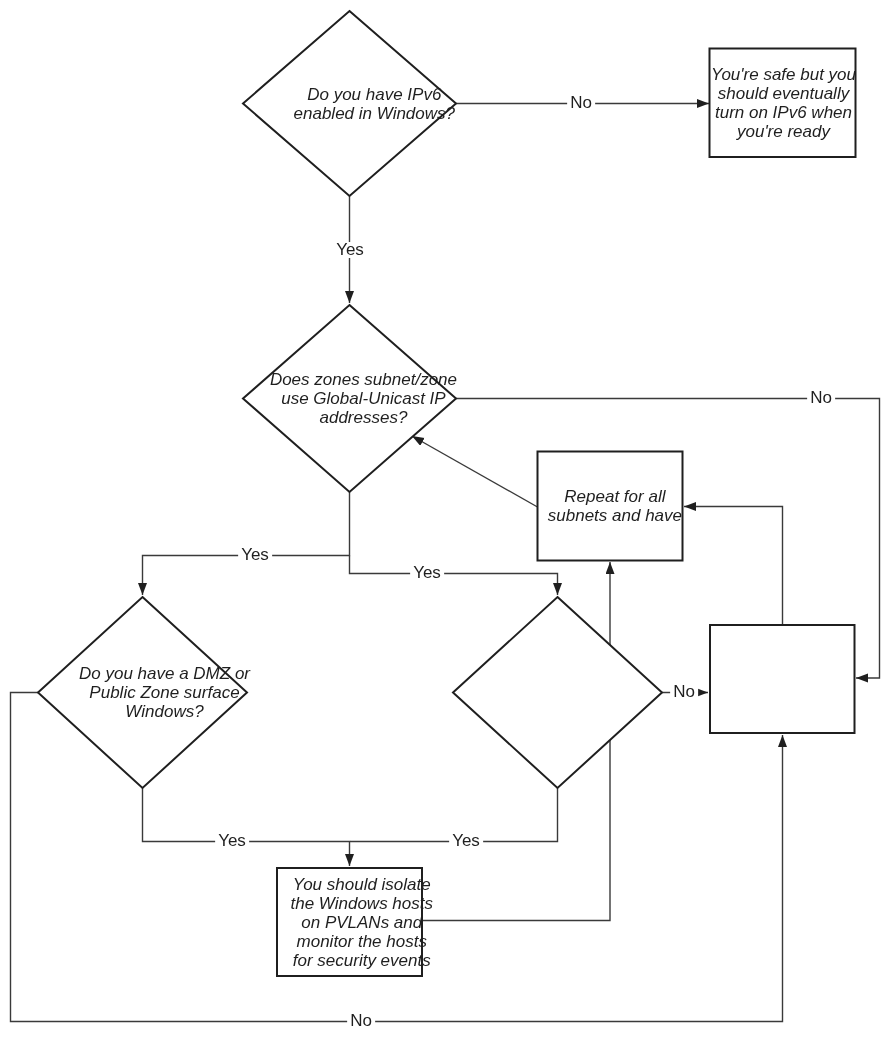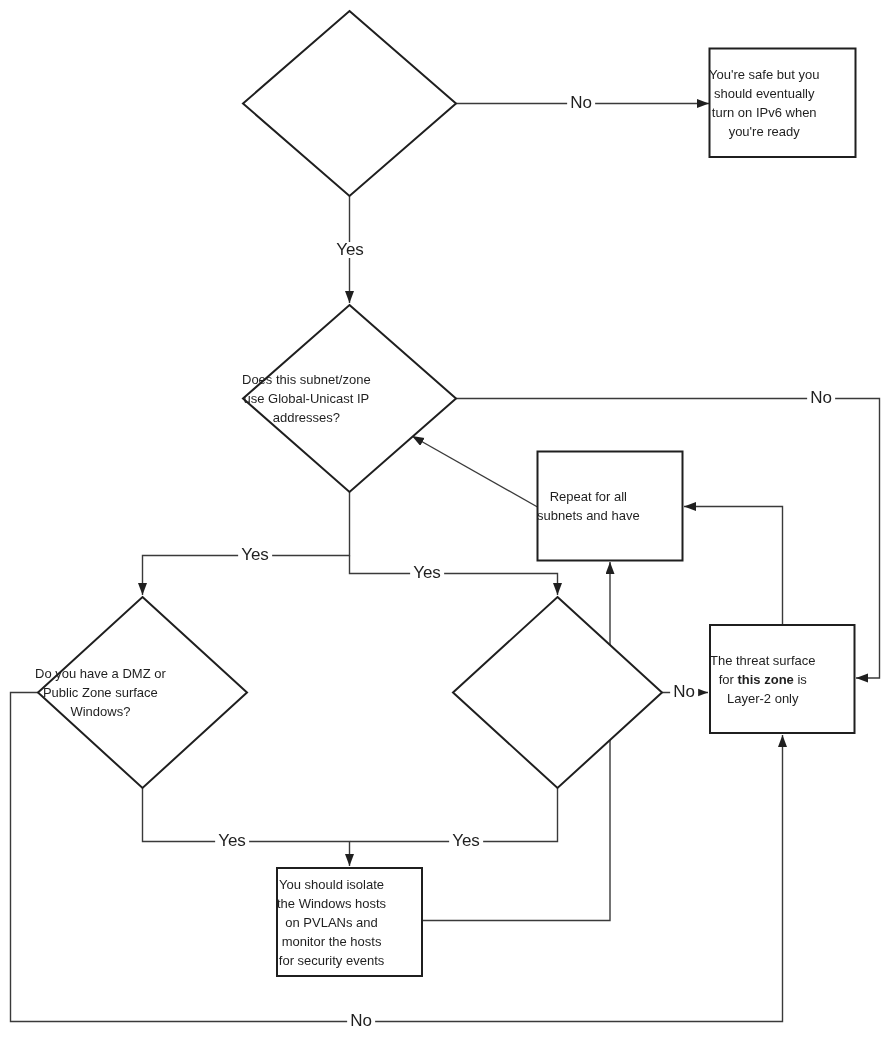--- a/index.html
+++ b/index.html
@@ -7,23 +7,23 @@
     position:relative;
     width:892px;height:1048px;
     background:#ffffff;
     font-family:"Liberation Sans", sans-serif;
     color:#1f1f1f;
     overflow:hidden;
   }
   .layer{position:absolute;left:0;top:0;}
   .nlabel{
     position:absolute;
-    display:flex;align-items:center;justify-content:flex-start;
+    display:flex;align-items:center;justify-content:flex-end;
     text-align:center;
-    font-size:13px;line-height:19px;
+    font-size:17px;line-height:19px;font-style:italic;
   }
   .nlabel .tx{white-space:pre-line;}
   .elabel{
     position:absolute;
     transform:translate(-50%,-50%);
     background:#ffffff;
     padding:0 3px;
     font-size:17px;line-height:16px;
     white-space:nowrap;
   }
@@ -61,51 +61,50 @@
       <rect x="709.5" y="48.5" width="146" height="108.5"></rect>
       <polygon points="349.5,305 456,398.5 349.5,492 243,398.5"></polygon>
       <rect x="537.5" y="451.5" width="145" height="109"></rect>
       <polygon points="142.5,597 247,692.5 142.5,788 38,692.5"></polygon>
       <polygon points="557.5,597 662,692.5 557.5,788 453,692.5"></polygon>
       <rect x="710" y="625" width="144.5" height="108"></rect>
       <rect x="277" y="868" width="145" height="108"></rect>
     </g>
   </svg>
 
+  <div class="nlabel" style="left:244px;top:58px;width:211px;height:91px;">
+    <div class="tx">Do you have IPv6
+enabled in Windows?</div>
+  </div>
 
   <div class="nlabel" style="left:709px;top:49px;width:147px;height:108px;">
     <div class="tx">You're safe but you
 should eventually
 turn on IPv6 when
 you're ready</div>
   </div>
 
   <div class="nlabel" style="left:242px;top:353px;width:215px;height:91px;">
-    <div class="tx">Does this subnet/zone
+    <div class="tx">Does zones subnet/zone
 use Global-Unicast IP
 addresses?</div>
   </div>
 
   <div class="nlabel" style="left:537px;top:452px;width:145px;height:108px;">
     <div class="tx">Repeat for all
 subnets and have</div>
   </div>
 
   <div class="nlabel" style="left:35px;top:647px;width:215px;height:91px;">
     <div class="tx">Do you have a DMZ or
 Public Zone surface
 Windows?</div>
   </div>
 
 
-  <div class="nlabel" style="left:710px;top:625px;width:145px;height:108px;">
-    <div class="tx"><span>The threat surface
-for </span><b>this zone</b><span> is
-Layer-2 only</span></div>
-  </div>
 
   <div class="nlabel" style="left:277px;top:868px;width:156px;height:108px;">
     <div class="tx">You should isolate
 the Windows hosts
 on PVLANs and
 monitor the hosts
 for security events</div>
   </div>
 
   <span class="elabel" style="left:581px;top:103px;">No</span>

